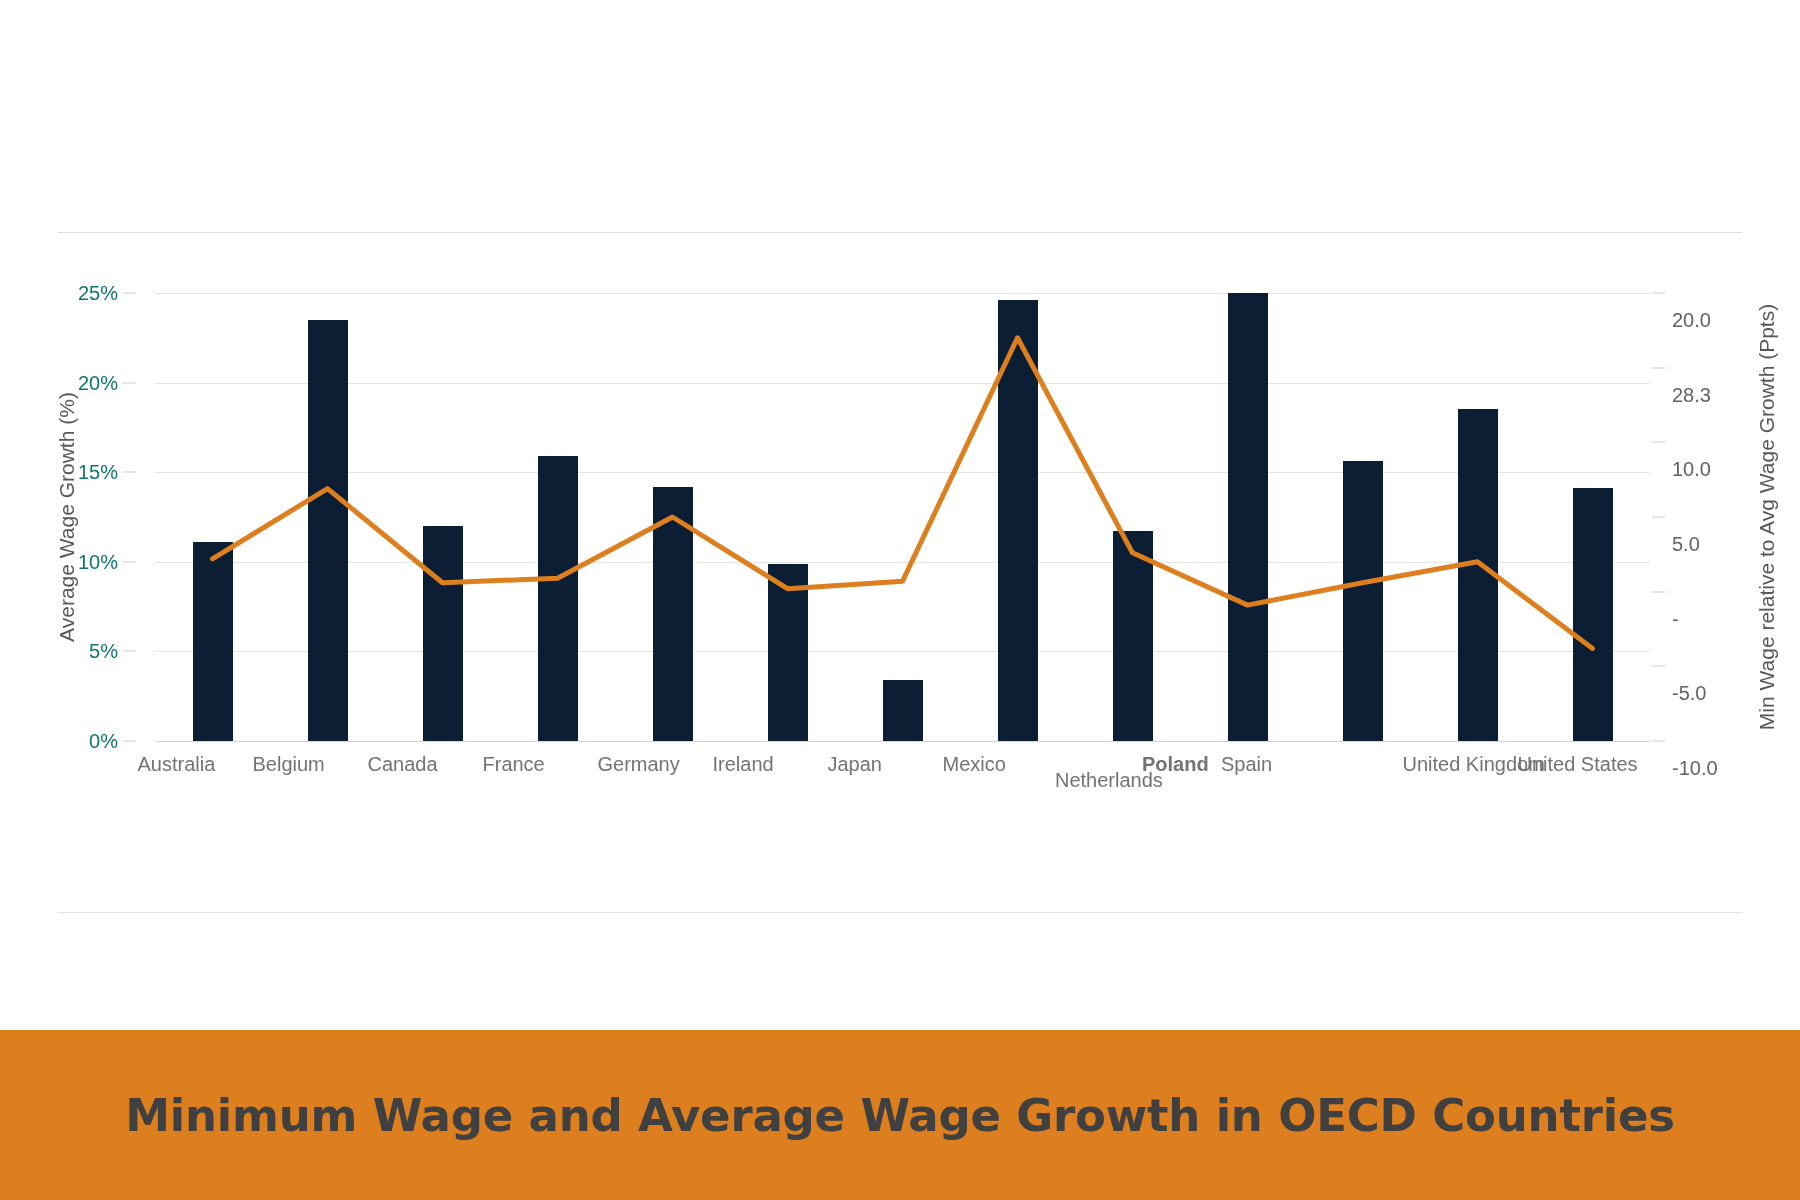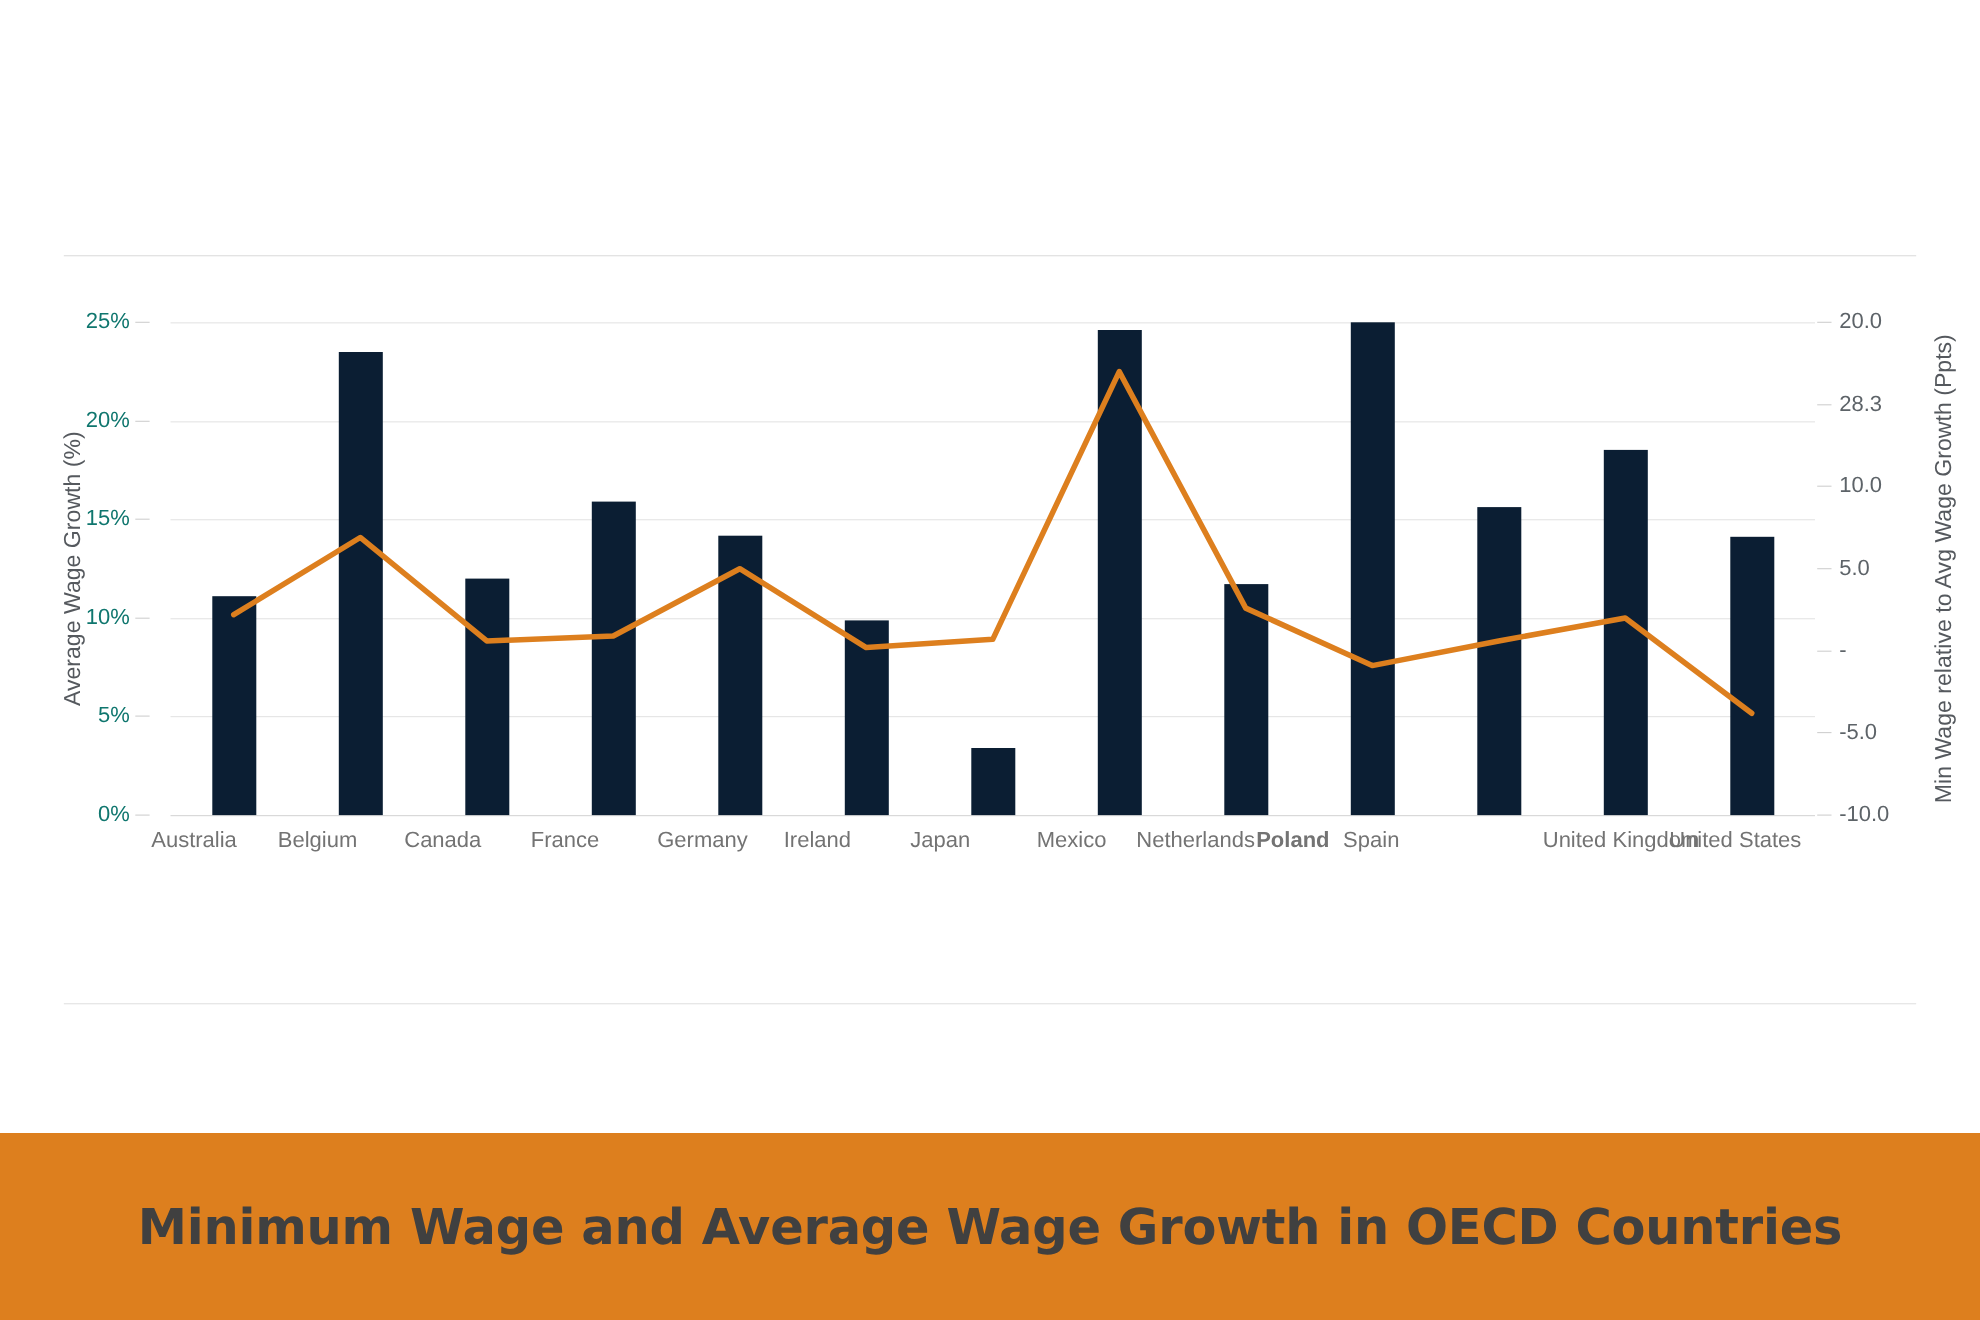--- a/index.html
+++ b/index.html
@@ -44,21 +44,21 @@
     display: flex; align-items: center; justify-content: center;
   }
   .ytitle-left span {
     transform: rotate(-90deg); white-space: nowrap;
     font-size: 21px; color: #55595e;
   }
 
   
   .ylabels-right { position: absolute; left: 1650px; top: 293px; width: 110px; height: 448px; }
   .ytick-r { position: absolute; left: 22px; font-size: 20px; color: #5d6368;
-             transform: translateY(-50%); white-space: nowrap; }
+             transform: translateY(-50%); white-space: nowrap; margin-top: 27px; }
   .ytick-dash-r { position: absolute; left: 2px; width: 13px; height: 1px; background: #cfcfcf;
                   transform: translateY(-50%); }
   .ytitle-right {
     position: absolute; left: 1752px; top: 293px; height: 448px; width: 30px;
     display: flex; align-items: center; justify-content: center;
   }
   .ytitle-right span {
     transform: rotate(-90deg); white-space: nowrap;
     font-size: 21px; color: #55595e;
   }
@@ -160,21 +160,21 @@
 
     <div class="xlabels" id="xlabels">
         <div class="xlabel" style="left: 57.5px;">Australia</div>
         <div class="xlabel" style="left: 172.5px;">Belgium</div>
         <div class="xlabel" style="left: 287.5px;">Canada</div>
         <div class="xlabel" style="left: 402.5px;">France</div>
         <div class="xlabel" style="left: 517.5px;">Germany</div>
         <div class="xlabel" style="left: 632.5px;">Ireland</div>
         <div class="xlabel" style="left: 747.5px;">Japan</div>
         <div class="xlabel" style="left: 862.5px;">Mexico</div>
-        <div class="xlabel" style="left: 953px;">Netherlands</div>
+        <div class="xlabel" style="left: 975px; margin-top: 16px;">Netherlands</div>
         <div class="xlabel" style="left: 1062px; font-weight: bold;">Poland</div>
         <div class="xlabel" style="left: 1141px;">Spain</div>
         <div class="xlabel" style="left: 1322.5px;">United Kingdom</div>
         <div class="xlabel" style="left: 1437.5px;">United States</div>
       </div>
   </div>
 
   <div class="banner">
     <div class="banner-title">Minimum Wage and Average Wage Growth in OECD Countries</div>
   </div>

